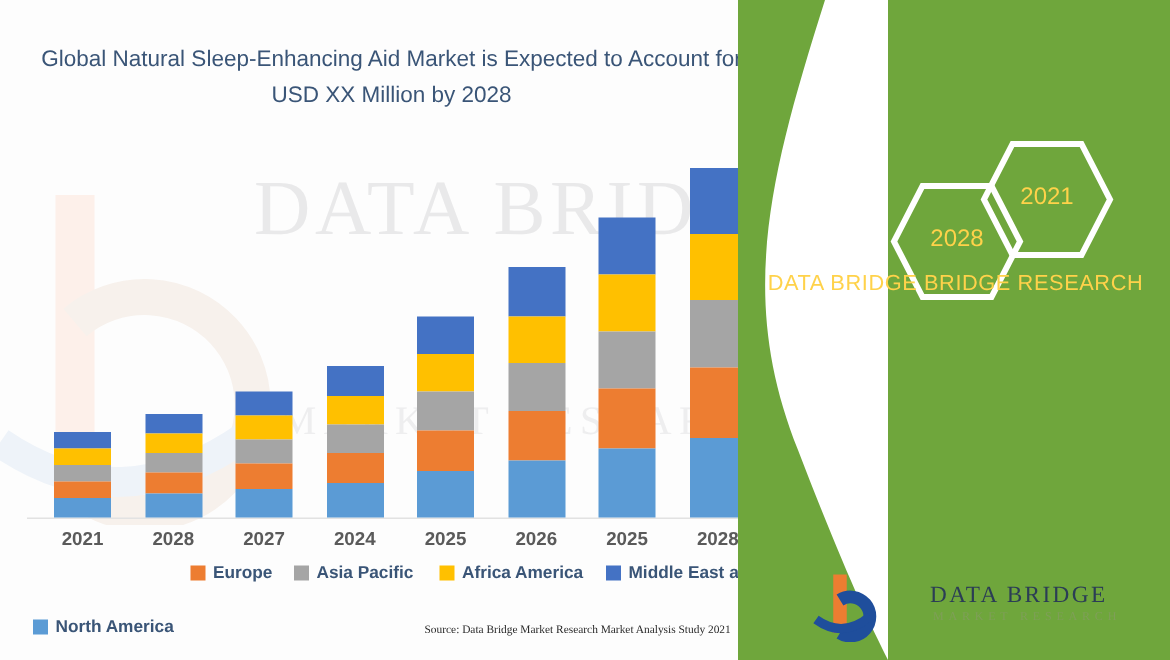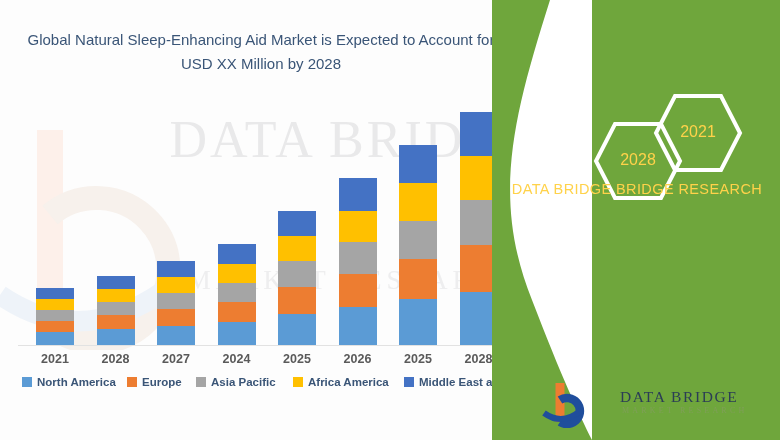--- a/index.html
+++ b/index.html
@@ -139,21 +139,21 @@
       <div class="xlab" style="left: 85.5px;">2028</div>
       <div class="xlab" style="left: 146px;">2027</div>
       <div class="xlab" style="left: 206.5px;">2024</div>
       <div class="xlab" style="left: 267px;">2025</div>
       <div class="xlab" style="left: 327.5px;">2026</div>
       <div class="xlab" style="left: 388px;">2025</div>
       <div class="xlab" style="left: 448.5px;">2028</div>
     </div>
 
   <div class="legend" id="legend">
-      <div class="lg" style="left: 22px;">
+      <div class="lg" style="left: 22px; margin-top: 36px;">
         <span class="lg-sw" style="background: rgb(91, 155, 213);"></span>
         <span class="lg-tx">North America</span>
       </div>
       <div class="lg" style="left: 127px;">
         <span class="lg-sw" style="background: rgb(237, 125, 49);"></span>
         <span class="lg-tx">Europe</span>
       </div>
       <div class="lg" style="left: 196px;">
         <span class="lg-sw" style="background: rgb(165, 165, 165);"></span>
         <span class="lg-tx">Asia Pacific</span>
@@ -161,20 +161,21 @@
       <div class="lg" style="left: 293px;">
         <span class="lg-sw" style="background: rgb(255, 192, 0);"></span>
         <span class="lg-tx">Africa America</span>
       </div>
       <div class="lg" style="left: 404px;">
         <span class="lg-sw" style="background: rgb(68, 114, 196);"></span>
         <span class="lg-tx">Middle East and Africa</span>
       </div>
     </div>
 
+  <div class="foot foot-r">Source: Data Bridge Market Research Market Analysis Study 2021</div>
 
   <div class="green-panel">
     <svg class="curve" viewBox="0 0 100 440" preserveAspectRatio="none">
       <path d="M100,0 L58,0 C20,120 0,200 40,300 C70,378 86,412 100,440 Z" fill="#ffffff"></path>
     </svg>
 
 
     <div class="hexwrap">
       <div class="hex hex-2021">
         <svg width="92" height="82" viewBox="0 0 92 82">

